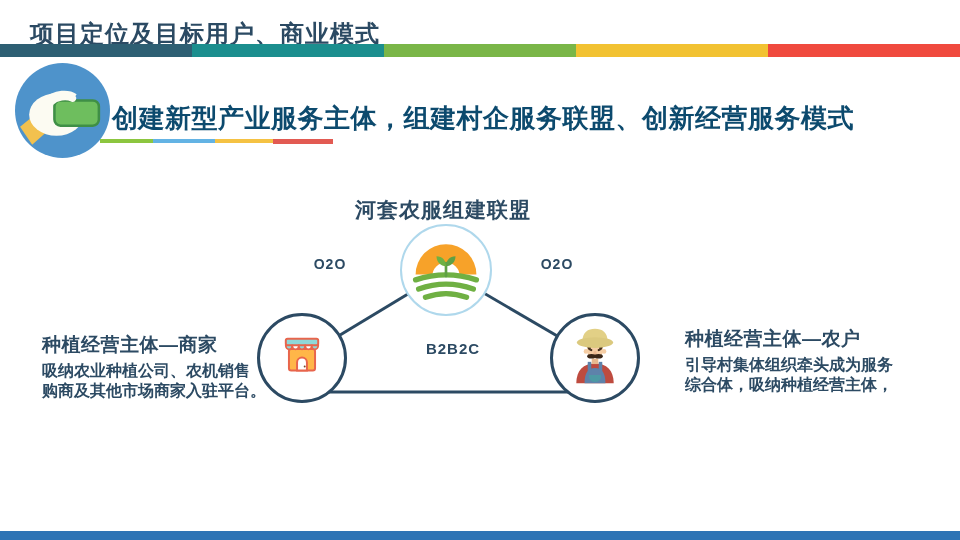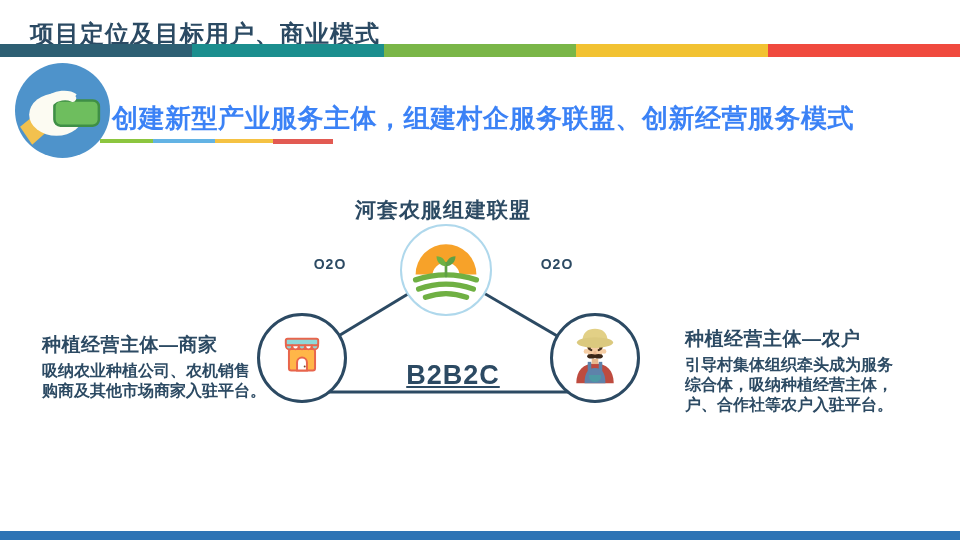--- a/index.html
+++ b/index.html
@@ -33,21 +33,21 @@
     position:absolute;background:#ffffff;border-radius:50%;z-index:2;
     display:flex;align-items:center;justify-content:center;
   }
   .center-node{left:400px;top:44px;width:88px;height:88px;border:2px solid #AFD8EC;}
   .side-node{width:84px;height:84px;border:3px solid #2C4A63;}
   .merchant-node{left:257px;top:133px;}
   .farmer-node{left:550px;top:133px;}
   .edge-label{position:absolute;z-index:3;font-size:14px;letter-spacing:1px;text-align:center;}
   .edge-o2o-left{left:298px;top:76px;width:64px;}
   .edge-o2o-right{left:525px;top:76px;width:64px;}
-  .edge-b2b2c{left:405px;top:180px;width:96px;font-size:27px;text-decoration:underline;}
+  .edge-b2b2c{left:405px;top:160px;width:96px;font-size:15px;}
   
   .node-text{position:absolute;z-index:3;}
   .merchant-text{left:42px;top:152px;width:232px;}
   .farmer-text{left:685px;top:146px;width:236px;}
   .node-title{font-size:19px;letter-spacing:0.5px;white-space:nowrap;margin-bottom:3px;}
   .node-line{font-size:16px;line-height:20px;white-space:nowrap;}
   
   .bottom-bar{position:absolute;left:0;top:531px;width:960px;height:9px;}
 </style>
 </head>
@@ -67,21 +67,21 @@
   <div class="title-icon">
     <svg width="97" height="97" viewBox="0 0 96 96">
       <circle cx="48" cy="48" r="47" fill="#4E93CB"></circle>
       <polygon points="6,64 26,48 38,64 18,82" fill="#F2C14E"></polygon>
       <ellipse cx="42" cy="52" rx="27" ry="21" fill="#FCFBF2"></ellipse>
       <path d="M30 36 C38 28 54 26 62 32 L54 44 Z" fill="#FCFBF2"></path>
       <rect x="40" y="38" width="44" height="25" rx="6" fill="#6EBE5E" stroke="#3F8F46" stroke-width="2.5"></rect>
       <path d="M36 40 C42 34 52 33 58 36" fill="none" stroke="#FCFBF2" stroke-width="7" stroke-linecap="round"></path>
     </svg>
   </div>
-  <div class="main-title" style="color: #3b82f6;">创建新型产业服务主体，组建村企服务联盟、创新经营服务模式</div>
+  <div class="main-title" style="color: #0c4a6e;">创建新型产业服务主体，组建村企服务联盟、创新经营服务模式</div>
   <div class="title-underline">
     <div class="useg" style="width: 53px; background-color: rgb(140, 198, 63);"></div>
     <div class="useg" style="width: 62px; background-color: rgb(99, 179, 228);"></div>
     <div class="useg" style="width: 58px; background-color: rgb(245, 194, 67);"></div>
     <div class="useg red" style="width: 60px; background-color: rgb(226, 90, 82);"></div>
   </div>
 
   <div class="diagram" style="color: rgb(44, 74, 99);">
 
     <svg class="edges-svg" viewBox="0 0 960 280">
@@ -149,20 +149,19 @@
     <div class="node-text merchant-text">
       <div class="node-title">种植经营主体—商家</div>
       <div class="node-line">吸纳农业种植公司、农机销售</div>
       <div class="node-line">购商及其他市场商家入驻平台。</div>
     </div>
 
     <div class="node-text farmer-text">
       <div class="node-title">种植经营主体—农户</div>
       <div class="node-line">引导村集体组织牵头成为服务</div>
       <div class="node-line">综合体，吸纳种植经营主体，</div>
-      <div class="node-line">户、合作社等农户入驻平台。</div>
     </div>
 
   </div>
 
   <div class="bottom-bar" style="background-color: rgb(46, 116, 181);"></div>
 
 </div>
 
 </body></html>

